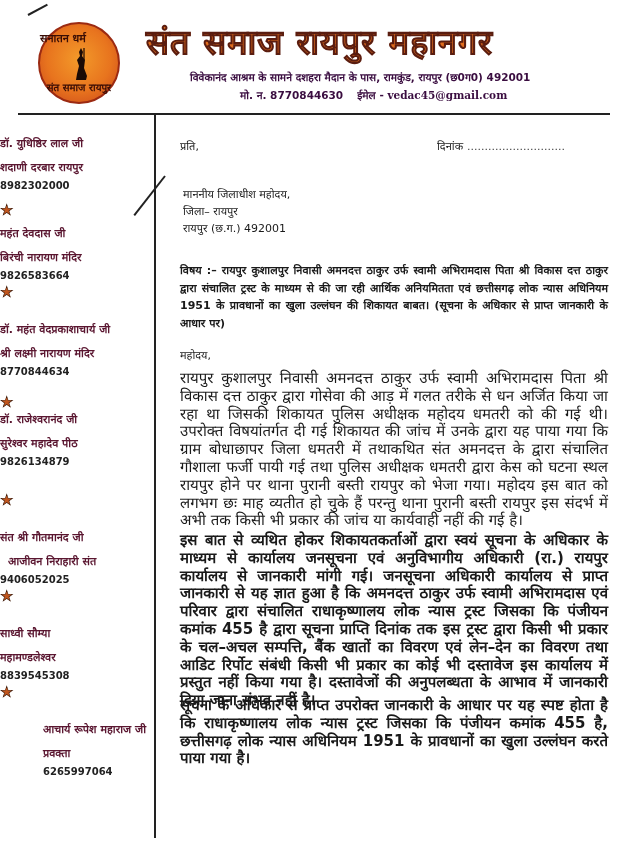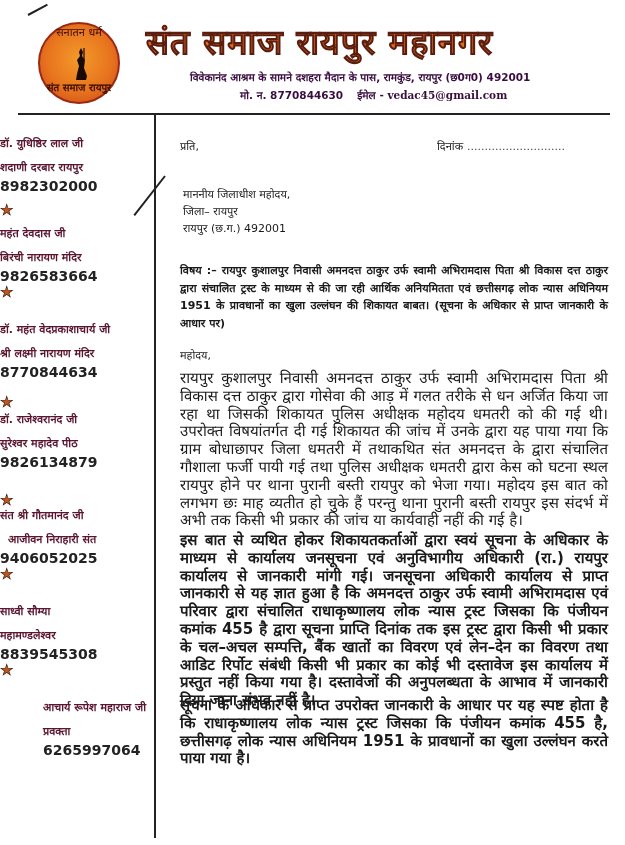--- a/index.html
+++ b/index.html
@@ -5,36 +5,36 @@
   html, body { margin:0; padding:0; background:#ffffff; }
   body { width:625px; height:845px; position:relative; overflow:hidden;
          font-family:"DejaVu Sans", sans-serif; color:#1a1a1a; }
   .abs { position:absolute; }
 
   
   #corner-mark { left:28px; top:14px; width:22px; height:2px; background:#222; transform:rotate(-28deg); transform-origin:left center; }
   #logo { left:38px; top:22px; width:82px; height:82px; border-radius:50%;
           background:radial-gradient(circle at 50% 45%, #f39a2a 0%, #e8741e 55%, #c9441a 100%);
           border:2px solid #9b2a12; box-sizing:border-box; }
-  #logo .ring-top { position:absolute; left:0; right:0; top:0; text-align:center; font-size:11px; font-weight:normal; color:#3a0d05; }
+  #logo .ring-top { position:absolute; left:0; right:0; top:6px; text-align:left; font-size:11px; font-weight:bold; color:#3a0d05; }
   #logo .ring-bottom { position:absolute; left:0; right:0; bottom:8px; text-align:center; font-size:10px; font-weight:bold; color:#3a0d05; }
   #logo .figure { position:absolute; left:32px; top:22px; width:18px; height:36px; }
   #title { left:146px; top:18px; font-family:"DejaVu Serif", serif; font-size:34px; font-weight:bold;
            color:#e06d1e; -webkit-text-stroke:1px #5a1d10; letter-spacing:1px; white-space:nowrap; }
   #address { left:190px; top:70px; width:400px; font-size:10.5px; font-weight:bold; color:#3a0d40; white-space:nowrap; }
   #contact { left:240px; top:88px; font-size:10.5px; font-weight:bold; color:#3a0d40; white-space:nowrap; }
   #contact .email { font-family:"DejaVu Serif", serif; margin-left:14px; }
   #hr-top { left:18px; top:113px; width:592px; height:2px; background:#222; }
   #vr { left:154px; top:115px; width:1.5px; height:723px; background:#222; }
 
   
   #sidebar { left:0; top:128px; width:152px; }
   .sb-block { text-align:left; }
   .sb-name, .sb-role { font-size:11px; font-weight:bold; color:#5a1630; line-height:16px; }
-  .sb-phone { font-size:14px; font-weight:bold; color:#222; line-height:16px; margin-top:2px; }
+  .sb-phone { font-size:10px; font-weight:bold; color:#222; line-height:16px; margin-top:2px; }
   .sb-star { color:#c1561e; font-size:15px; line-height:16px; -webkit-text-stroke:0.6px #3a1808; }
   #prati { left:180px; top:138px; font-size:11px; }
   #dinank { left:437px; top:138px; font-size:11px; }
   #dinank .dots { letter-spacing:0px; color:#444; margin-left:4px; }
   #slash { left:164px; top:176px; width:2px; height:50px; background:#222; transform:rotate(38deg); transform-origin:top center; }
   #recipient { left:183px; top:186px; font-size:11px; line-height:17px; }
   #subject { left:180px; top:262px; width:428px; font-size:11px; font-weight:bold; line-height:17.5px; text-align:justify; }
   #salutation { left:180px; top:347px; font-size:11px; }
   .para { position:absolute; left:180px; width:428px; font-size:15px; line-height:17.8px; text-align:justify; }
   #para1 { top:370px; }
@@ -85,21 +85,21 @@
   </div>
   <div class="sb-block sb-star" style="margin-top:14px;">★</div>
 
   <div class="sb-block" style="margin-top:2px;">
     <div class="sb-name">डॉ. राजेश्वरानंद जी</div>
     <div class="sb-role" style="margin-top:8px;">सुरेश्वर महादेव पीठ</div>
     <div class="sb-phone">9826134879</div>
   </div>
   <div class="sb-block sb-star" style="margin-top:22px;">★</div>
 
-  <div class="sb-block" style="">
+  <div class="sb-block" style="margin-top:22px;">
     <div class="sb-name">संत श्री गौतमानंद जी</div>
     <div class="sb-role" style="margin-top:8px;padding-left:8px;">आजीवन निराहारी संत</div>
     <div class="sb-phone">9406052025</div>
   </div>
   <div class="sb-block sb-star" style="margin-top:0px;">★</div>
 
   <div class="sb-block" style="margin-top:22px;">
     <div class="sb-name">साध्वी सौम्या</div>
     <div class="sb-role" style="margin-top:8px;">महामण्डलेश्वर</div>
     <div class="sb-phone">8839545308</div>

